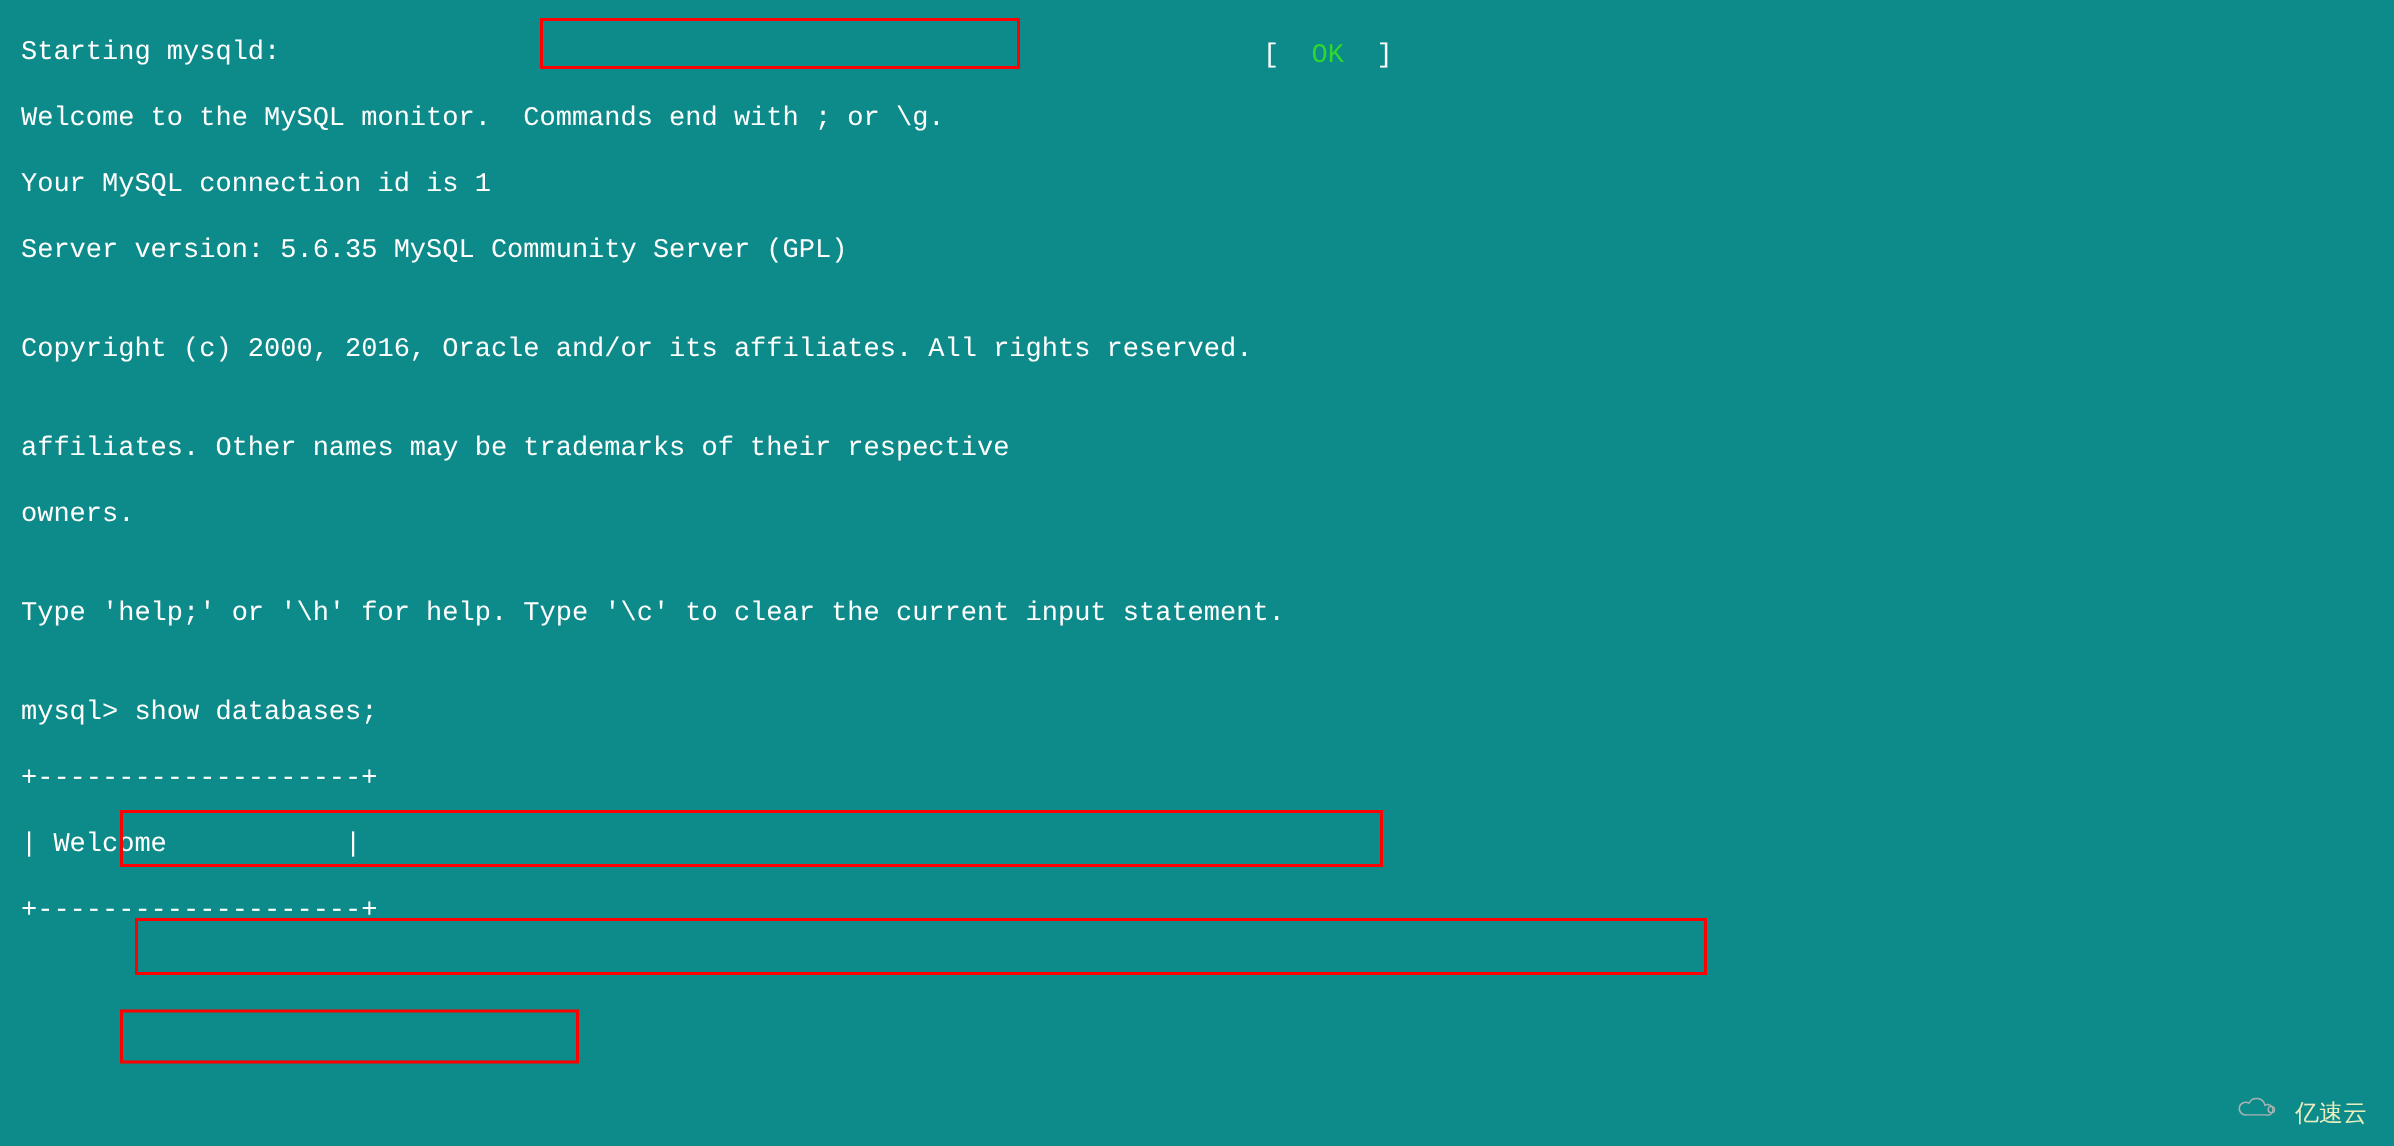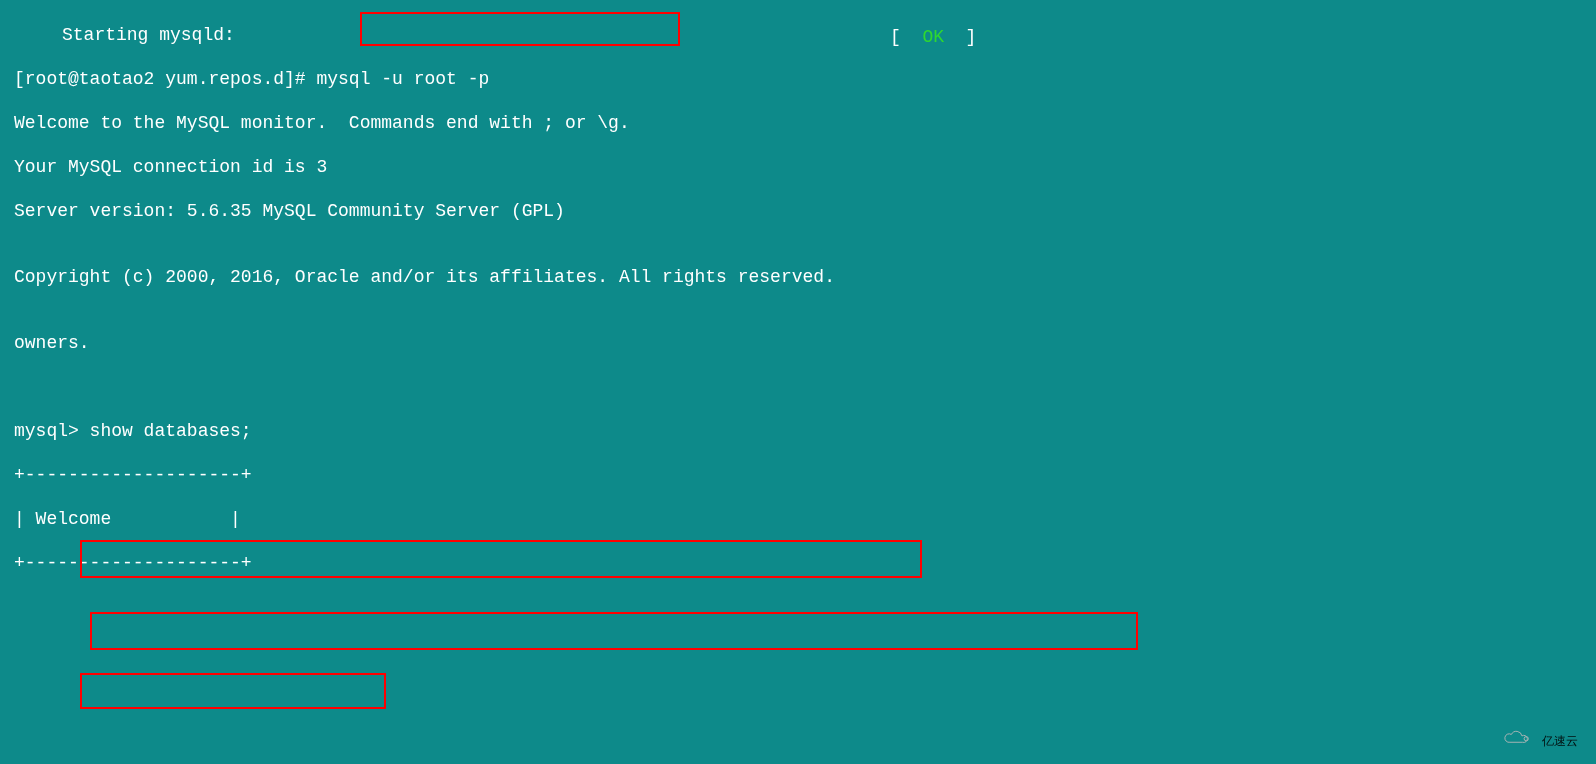--- a/index.html
+++ b/index.html
@@ -32,49 +32,50 @@
     .highlight-box {
       position: absolute;
       border: 2px solid #ff0000;
       background: transparent;
       pointer-events: none;
     }
     .hb1 { left: 360px; top: 12px; width: 320px; height: 34px; }
     .hb2 { left: 80px; top: 540px; width: 842px; height: 38px; }
     .hb3 { left: 90px; top: 612px; width: 1048px; height: 38px; }
     .hb4 { left: 80px; top: 673px; width: 306px; height: 36px; }
-    .line0 { position: relative; margin-left: 48px; }
+    .line0 { position: relative; }
     .watermark {
       position: absolute;
       right: 18px;
       bottom: 8px;
-      font-family: Liberation Mono, monospace;
-      font-size: 12px;
-      color: #000000;
+      font-family: Liberation Serif, serif;
+      font-size: 16px;
+      color: #fef9c3;
       display: flex;
       align-items: center;
       gap: 8px;
       opacity: 0.9;
     }
     .watermark svg { width: 34px; height: 20px; }
   </style>
 </head>
 <body>
 
 <div class="terminal">
 <div class="line0"><span>Starting mysqld:</span><span class="ok-bracket"><span>[  </span><span class="ok-text">OK</span><span>  ]</span></span></div>
-<div>[root@taotao2 yum.repos.d]# mysql -u root -p</div>
 <div>Welcome to the MySQL monitor.  Commands end with ; or \g.</div>
-<div>Your MySQL connection id is 3</div>
+<div>Your MySQL connection id is 1</div>
 <div>Server version: 5.6.35 MySQL Community Server (GPL)</div>
 <div></div>
 <div>Copyright (c) 2000, 2016, Oracle and/or its affiliates. All rights reserved.</div>
 <div></div>
+<div>affiliates. Other names may be trademarks of their respective</div>
 <div>owners.</div>
 <div></div>
+<div>Type 'help;' or '\h' for help. Type '\c' to clear the current input statement.</div>
 <div></div>
 <div>mysql&gt; show databases;</div>
 <div>+--------------------+</div>
 <div>| Welcome           |</div>
 <div>+--------------------+</div>
 
 
 
 
 

